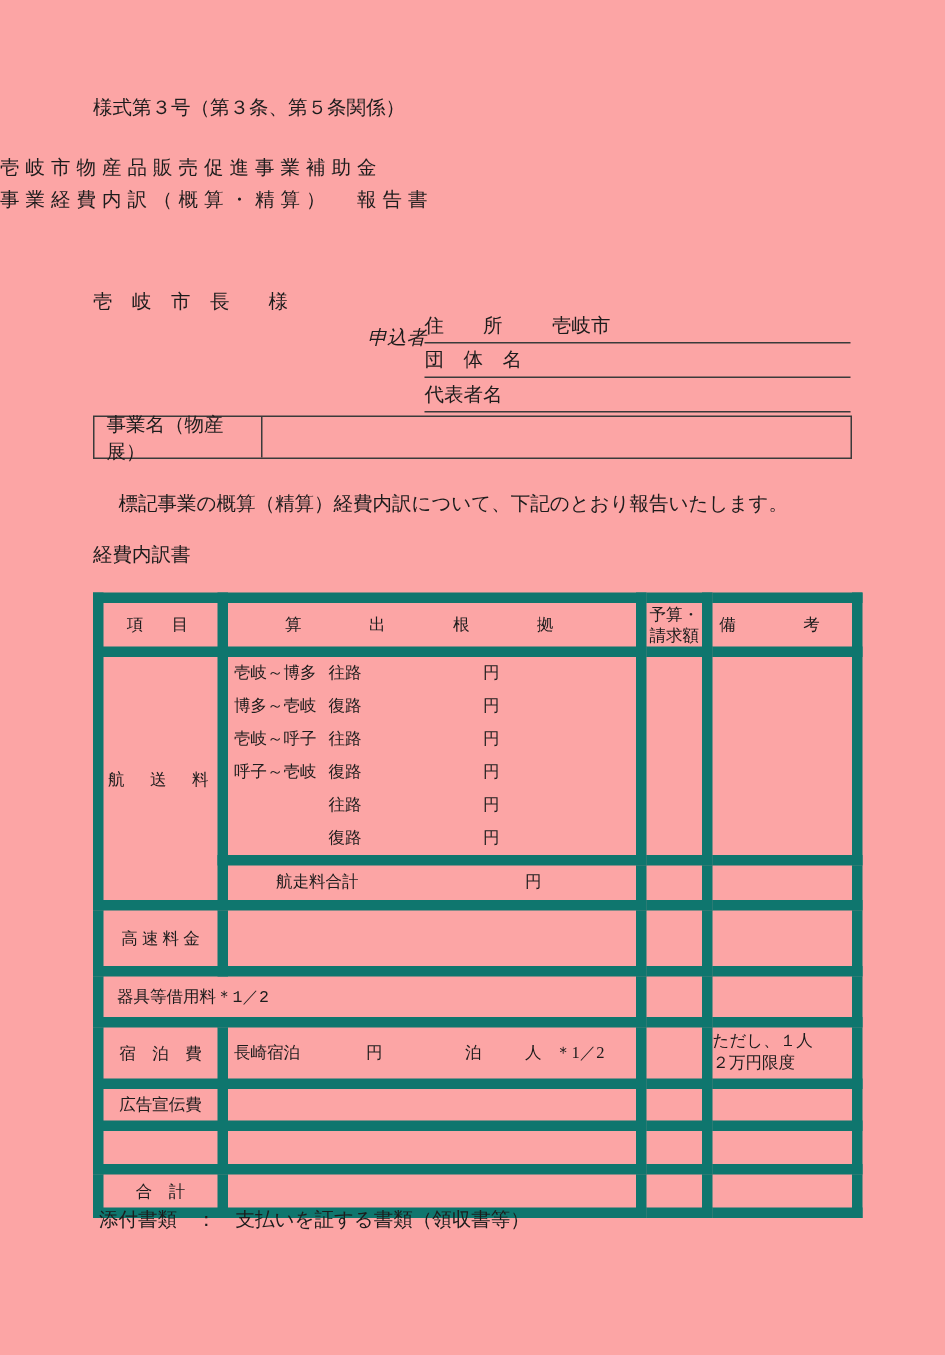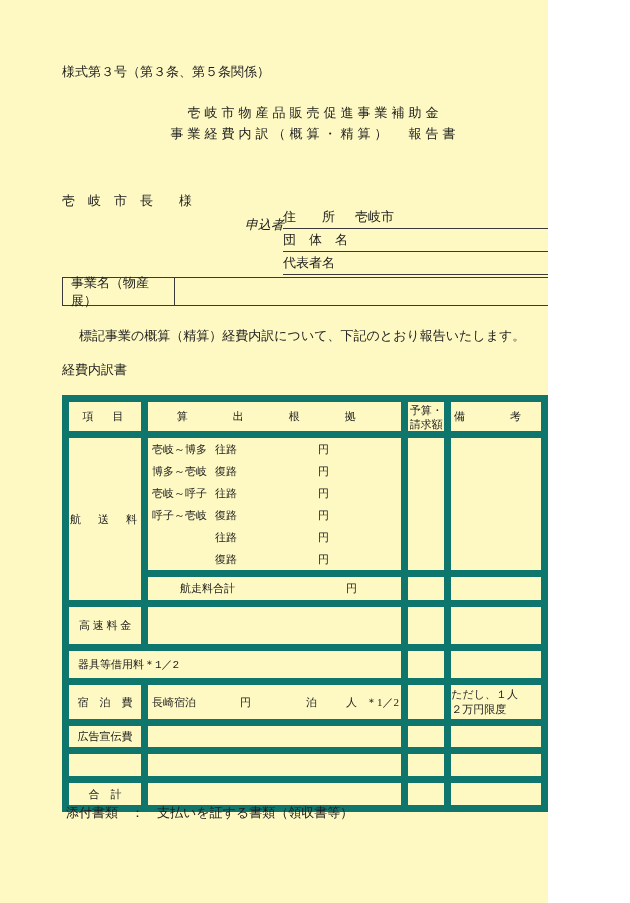--- a/index.html
+++ b/index.html
@@ -1,29 +1,29 @@
 <!DOCTYPE html>
 <html><head>
 <meta charset="utf-8">
 <style>
   html,body { margin:0; padding:0; background:#ffffff; }
   .page {
-    position:relative; width:548px; height:903px; background:#fef9c3;
+    position:relative; width:630px; height:903px; background:#fca5a5;
     font-family:"Liberation Serif","DejaVu Serif",serif;
     color:#1c1c1c; font-size:13px; overflow:hidden;
   }
   .abs { position:absolute; }
 
   .form-number { left:62px; top:63px; }
-  .doc-title { left:0; top:102px; width:630px; text-align:center; letter-spacing:4px; line-height:21px; }
+  .doc-title { left:0; top:102px; width:630px; text-align:left; letter-spacing:4px; line-height:21px;font-family:Liberation Mono, monospace; }
   .addressee { left:62px; top:171px;margin-top:21px; }
 
   .applicant-label { left:245px; top:216px;font-style:italic; }
   .app-fields { left:283px; top:206px; width:284px; }
-  .field-row { height:22px; line-height:21px; border-bottom:1px solid #3a3a3a; display:flex; }
+  .field-row { height:22px; line-height:21px; border-bottom:1px solid #3a3a3a; display:flex;gap:13px; }
   .field-value { margin-left:20px; }
 
   .project-box { left:62px; top:277px; width:504px; height:27px; border:1px solid #3a3a3a; display:flex; }
   .project-label { width:112px; border-right:1px solid #3a3a3a; display:flex; align-items:center; padding-left:8px; box-sizing:border-box; }
   .project-value { flex:1; }
 
   .intro { left:79px; top:327px; }
   .section-label { left:62px; top:361px; }
 
   table.expense { position:absolute; left:62px; top:395px; border-collapse:collapse; table-layout:fixed; }

